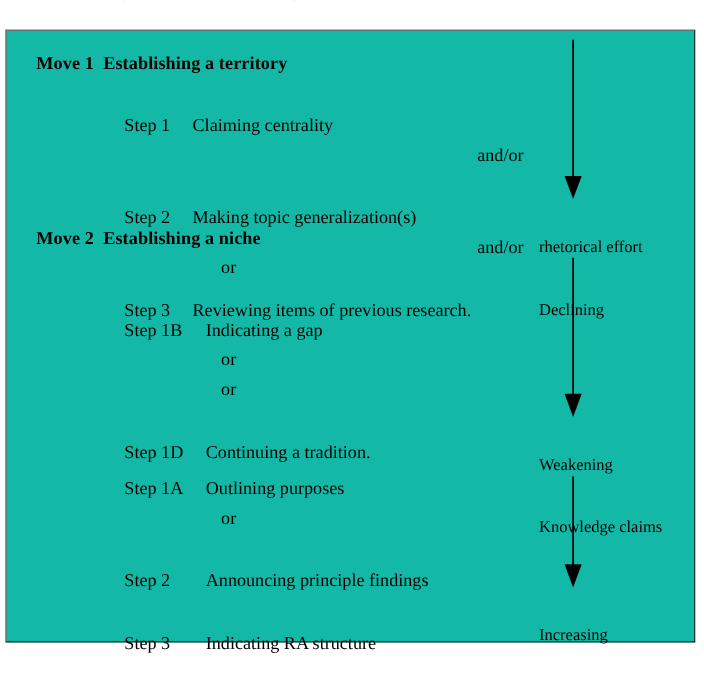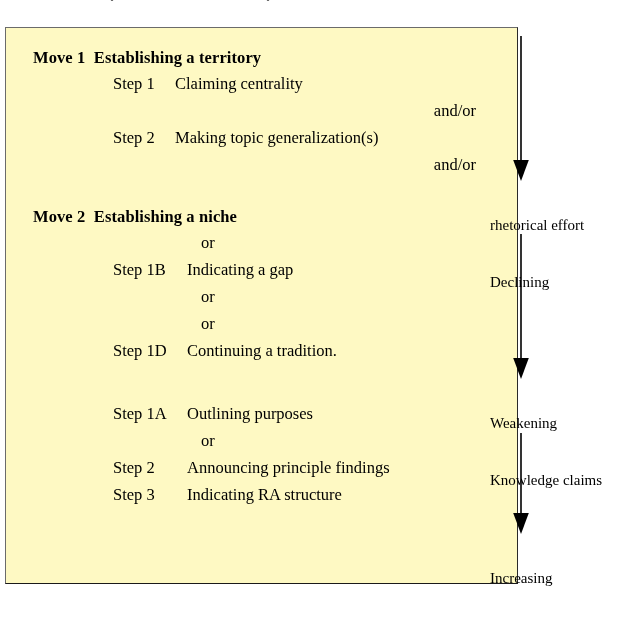--- a/index.html
+++ b/index.html
@@ -14,27 +14,27 @@
     overflow: hidden;
     font-family: "Liberation Serif", "DejaVu Serif", serif;
     color: #000000;
   }
 
   
   #figure-box {
     position: absolute;
     left: 5px;
     top: 27px;
-    width: 513px;
+    width: 627px;
     height: 557px;
     border: 1px solid #6b6b6b;
     border-right-color: #2a2a2a;
     border-bottom-color: #1a1a1a;
     box-sizing: border-box;
-    background: #fef9c3;
+    background: #14b8a6;
   }
 
   
   #moves-column {
     position: absolute;
     left: 0;
     top: 0;
     width: 470px;
     height: 100%;
   }
@@ -60,20 +60,21 @@
   .step-row {
     display: block;
     font-size: 16.5px;
     line-height: 27px;
     padding-left: 107px;
     white-space: pre;
   }
   .step-row .step-key {
     display: inline-block;
     min-width: 62px;
+    margin-top: 30px;
   }
   .step-row.wide .step-key {
     min-width: 74px;
   }
   .conj-row {
     display: block;
     font-size: 16.5px;
     line-height: 27px;
     padding-left: 195px;
     white-space: pre;
@@ -157,20 +158,21 @@
       <div class="move-title">Move 1  Establishing a territory</div>
 
       <div class="step-row"><span class="step-key">Step 1</span><span class="step-label">Claiming centrality</span></div>
 
       <div class="conj-row narrow">and/or</div>
 
       <div class="step-row"><span class="step-key">Step 2</span><span class="step-label">Making topic generalization(s)</span></div>
 
       <div class="conj-row narrow">and/or</div>
 
+      <div class="step-row"><span class="step-key">Step 3</span><span class="step-label">Reviewing items of previous research.</span></div>
     </div>
 
     <div class="move-group g1">
       <div class="move-title">Move 2  Establishing a niche</div>
 
 
       <div class="conj-row">or</div>
 
       <div class="step-row wide"><span class="step-key">Step 1B</span><span class="step-label">Indicating a gap</span></div>
 

